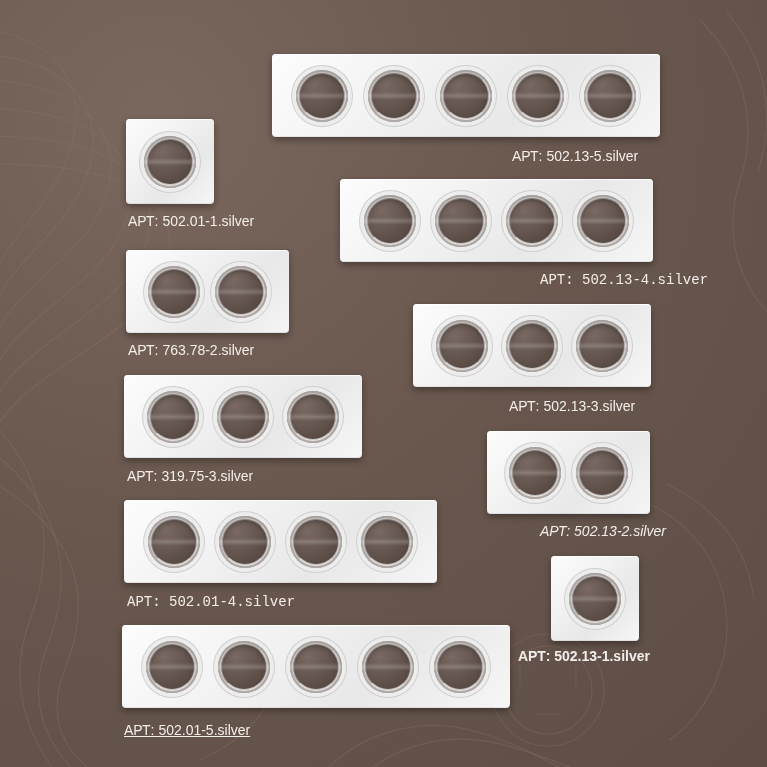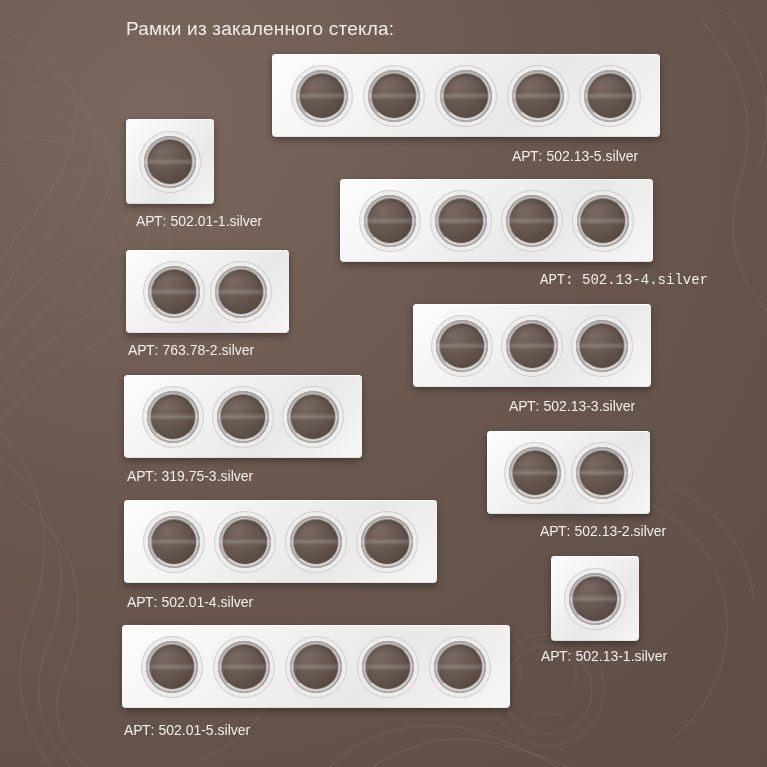--- a/index.html
+++ b/index.html
@@ -118,53 +118,52 @@
       <path d="M666 484 C 716 506, 748 548, 754 600"></path>
       <path d="M200 760 C 240 742, 266 716, 276 684"></path>
     </g>
     <g fill="none" stroke="#8d7a6e" stroke-opacity="0.30" stroke-width="1.1">
       <circle cx="548" cy="690" r="56"></circle>
       <circle cx="548" cy="690" r="44"></circle>
       <path d="M520 664 l0 22 M576 664 l0 22 M534 714 l28 0"></path>
     </g>
   </svg>
 
-  <div class="title">Рамки из закаленного стекла:</div>
 
   <div id="frames-root">
       <div class="frame" style="left: 126px; top: 119px; width: 88px; height: 85px; padding: 17px 15px;">
         <div class="hole" style="width: 52px; height: 52px;"></div>
       </div>
-      <div class="caption" style="left: 128px; top: 213px; margin-left: 8px;">АРТ: 502.01-1.silver</div>
+      <div class="caption" style="left: 128px; top: 213px;">АРТ: 502.01-1.silver</div>
       <div class="frame" style="left: 126px; top: 250px; width: 163px; height: 83px; padding: 16px 14px;">
         <div class="hole" style="width: 52px; height: 52px;"></div>
         <div class="hole" style="width: 52px; height: 52px;"></div>
       </div>
       <div class="caption" style="left: 128px; top: 342px;">АРТ: 763.78-2.silver</div>
       <div class="frame" style="left: 124px; top: 375px; width: 238px; height: 83px; padding: 16px 14px;">
         <div class="hole" style="width: 52px; height: 52px;"></div>
         <div class="hole" style="width: 52px; height: 52px;"></div>
         <div class="hole" style="width: 52px; height: 52px;"></div>
       </div>
       <div class="caption" style="left: 127px; top: 468px;">АРТ: 319.75-3.silver</div>
       <div class="frame" style="left: 124px; top: 500px; width: 313px; height: 83px; padding: 16px 14px;">
         <div class="hole" style="width: 52px; height: 52px;"></div>
         <div class="hole" style="width: 52px; height: 52px;"></div>
         <div class="hole" style="width: 52px; height: 52px;"></div>
         <div class="hole" style="width: 52px; height: 52px;"></div>
       </div>
-      <div class="caption" style="left: 127px; top: 594px;">АРТ: 502.01-4.silver</div>
+      <div class="caption" style="left: 127px; top: 594px; font-family: Liberation Mono, monospace;">АРТ: 502.01-4.silver</div>
       <div class="frame" style="left: 122px; top: 625px; width: 388px; height: 83px; padding: 16px 14px;">
         <div class="hole" style="width: 52px; height: 52px;"></div>
         <div class="hole" style="width: 52px; height: 52px;"></div>
         <div class="hole" style="width: 52px; height: 52px;"></div>
         <div class="hole" style="width: 52px; height: 52px;"></div>
         <div class="hole" style="width: 52px; height: 52px;"></div>
       </div>
-      <div class="caption" style="left: 124px; top: 722px;">АРТ: 502.01-5.silver</div>
+      <div class="caption" style="left: 124px; top: 722px; text-decoration: underline;">АРТ: 502.01-5.silver</div>
       <div class="frame" style="left: 272px; top: 54px; width: 388px; height: 83px; padding: 16px 14px;">
         <div class="hole" style="width: 52px; height: 52px;"></div>
         <div class="hole" style="width: 52px; height: 52px;"></div>
         <div class="hole" style="width: 52px; height: 52px;"></div>
         <div class="hole" style="width: 52px; height: 52px;"></div>
         <div class="hole" style="width: 52px; height: 52px;"></div>
       </div>
       <div class="caption" style="left: 512px; top: 148px;">АРТ: 502.13-5.silver</div>
       <div class="frame" style="left: 340px; top: 179px; width: 313px; height: 83px; padding: 16px 14px;">
         <div class="hole" style="width: 52px; height: 52px;"></div>
@@ -176,20 +175,20 @@
       <div class="frame" style="left: 413px; top: 304px; width: 238px; height: 83px; padding: 16px 14px;">
         <div class="hole" style="width: 52px; height: 52px;"></div>
         <div class="hole" style="width: 52px; height: 52px;"></div>
         <div class="hole" style="width: 52px; height: 52px;"></div>
       </div>
       <div class="caption" style="left: 509px; top: 398px;">АРТ: 502.13-3.silver</div>
       <div class="frame" style="left: 487px; top: 431px; width: 163px; height: 83px; padding: 16px 14px;">
         <div class="hole" style="width: 52px; height: 52px;"></div>
         <div class="hole" style="width: 52px; height: 52px;"></div>
       </div>
-      <div class="caption" style="left: 540px; top: 523px;">АРТ: 502.13-2.silver</div>
+      <div class="caption" style="left: 540px; top: 523px; font-style: italic;">АРТ: 502.13-2.silver</div>
       <div class="frame" style="left: 551px; top: 556px; width: 88px; height: 85px; padding: 17px 15px;">
         <div class="hole" style="width: 52px; height: 52px;"></div>
       </div>
-      <div class="caption" style="left: 541px; top: 648px;">АРТ: 502.13-1.silver</div>
+      <div class="caption" style="left: 518px; top: 648px; font-weight: bold;">АРТ: 502.13-1.silver</div>
     </div>
 
 </div>
 
 </body></html>

